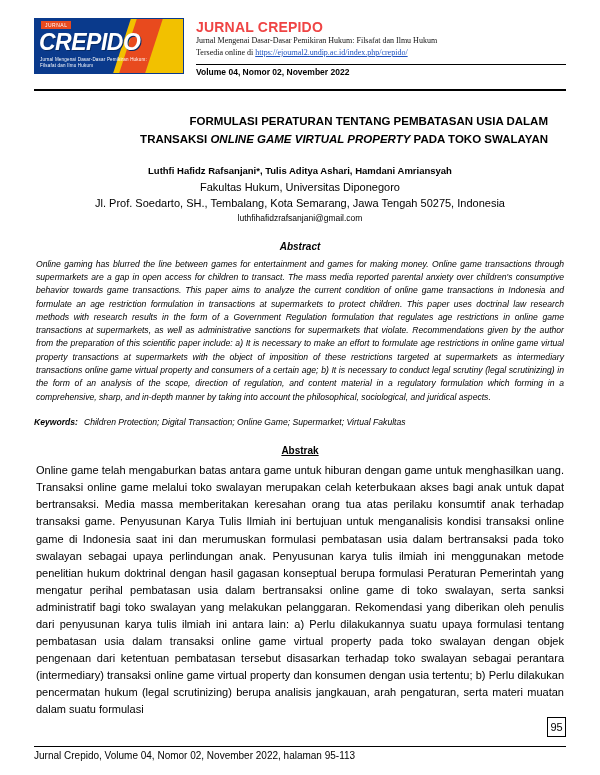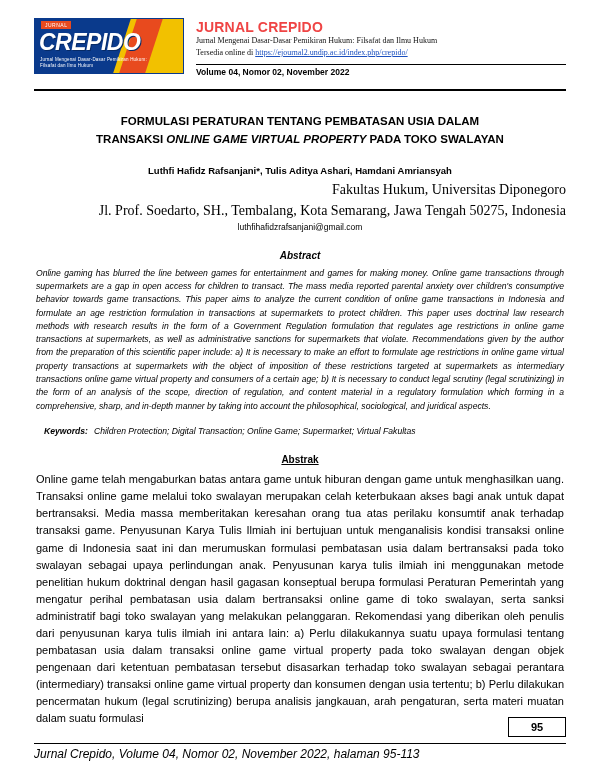--- a/index.html
+++ b/index.html
@@ -102,40 +102,40 @@
     margin-top: 6px;
     padding-top: 2px;
     display: block;
   }
   .rule-thick {
     border-top: 2px solid #000;
     margin: 6px 0 0 0;
   }
   
   .title {
-    text-align: center;
+    text-align: right;
     font-family: "Liberation Sans", sans-serif;
     font-weight: bold;
     font-size: 11.5px;
     line-height: 1.55;
     margin: 22px 18px 16px 18px;
     text-transform: uppercase;
   }
   .title i { font-style: italic; }
   .authors {
     text-align: center;
     font-family: "Liberation Sans", sans-serif;
     font-weight: bold;
     font-size: 9.5px;
     margin-bottom: 3px;
   }
   .affil {
-    text-align: right;
-    font-family: Liberation Serif, serif;
-    font-size: 14px;
+    text-align: center;
+    font-family: Liberation Sans, sans-serif;
+    font-size: 11px;
     line-height: 1.5;
   }
   .email {
     text-align: center;
     font-family: "Liberation Sans", sans-serif;
     font-size: 8.5px;
     line-height: 1.5;
   }
   
   .sec-head {
@@ -161,52 +161,51 @@
     line-height: 1.55;
     text-align: justify;
     margin: 0 2px;
   }
   .keywords {
     font-family: "Liberation Sans", sans-serif;
     font-style: italic;
     font-size: 8.6px;
     line-height: 1.55;
     text-align: justify;
-    margin: 12px 2px 0 10px;
+    margin: 12px 2px 0 0;
     display: flex;
     gap: 6px;
   }
   .keywords .kw-label { font-weight: bold; flex: 0 0 auto; }
   .keywords .kw-body { flex: 1; }
   
   .page-num {
     position: absolute;
     right: 34px;
     bottom: 38px;
-    width: 58px;
+    width: 19px;
     height: 20px;
     border: 1px solid #000;
     font-family: "Liberation Sans", sans-serif;
-    font-weight: bold;
+    font-weight: normal;
     font-size: 11px;
     display: flex;
     align-items: center;
     justify-content: center;
   }
   .footer {
     position: absolute;
     left: 34px;
     right: 34px;
     bottom: 14px;
   }
   .footer-rule { border-top: 1px solid #000; margin-bottom: 3px; }
   .footer-text {
     font-family: "Liberation Sans", sans-serif;
-    font-style: italic;
-    font-size: 12px;
+    font-size: 10px;
   }
 </style>
 </head>
 <body>
 
 <div class="page">
 
   <div class="masthead">
     <div class="logo-box">
       <div class="logo-wave"></div>

